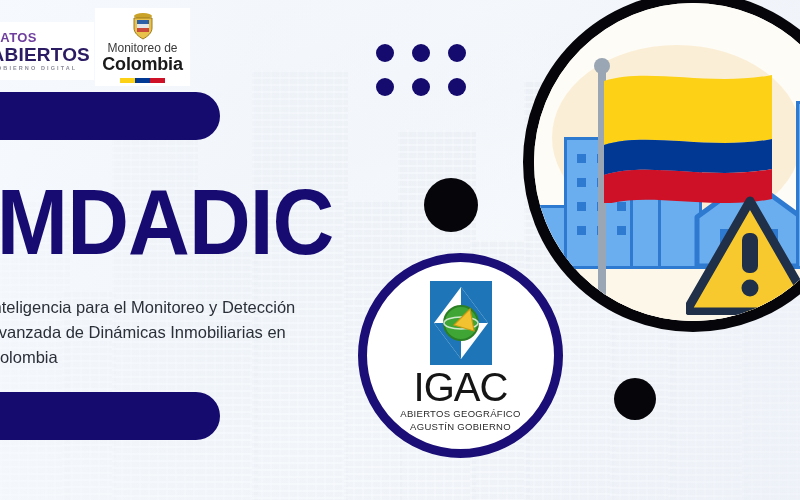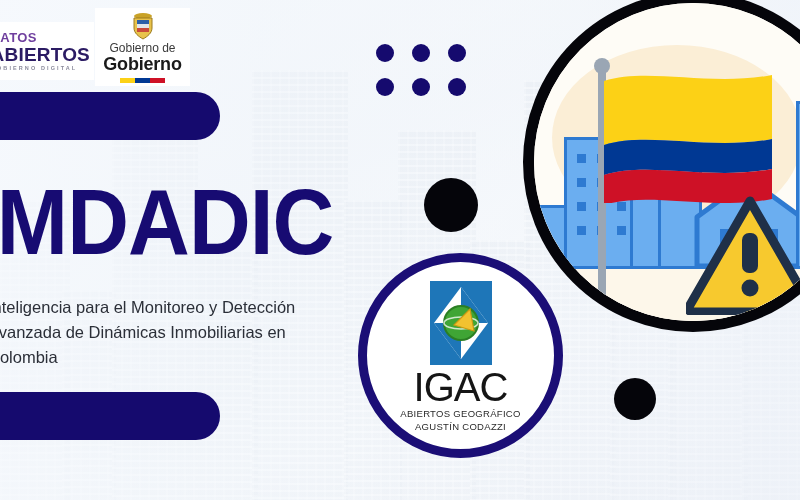--- a/index.html
+++ b/index.html
@@ -151,22 +151,22 @@
   </div>
 
   <div class="logo-card" id="logo-gob">
     <svg class="gob-shield" viewBox="0 0 26 28">
       <ellipse cx="13" cy="4" rx="9" ry="3" fill="#C9A227"></ellipse>
       <path d="M4 6h18v10c0 5-4.5 8.5-9 11C8.5 24.5 4 21 4 16z" fill="#E8C24A" stroke="#9C7B1E" stroke-width="1"></path>
       <rect x="7" y="8" width="12" height="4" fill="#2B5FA8"></rect>
       <rect x="7" y="12" width="12" height="4" fill="#E2E6EA"></rect>
       <rect x="7" y="16" width="12" height="4" fill="#C94A3A"></rect>
     </svg>
-    <div class="gob-l1">Gobierno de</div>
-    <div class="gob-l2">Gobierno</div>
+    <div class="gob-l1">Monitoreo de</div>
+    <div class="gob-l2">Colombia</div>
     <div class="gob-flag">
       <span style="background:#FCD116"></span>
         <span style="background:#003893"></span>
         <span style="background:#CE1126"></span>
     </div>
   </div>
 
   <div id="acronym">IMDADIC</div>
   <div id="subtitle">Inteligencia para el Monitoreo y Detección Avanzada de Dinámicas Inmobiliarias en Colombia</div>
 
@@ -232,16 +232,16 @@
       <rect x="2" y="2" width="62" height="84" fill="#1E76B8"></rect>
       <path d="M33 8 L60 44 L33 80 L6 44 Z" fill="#ffffff"></path>
       <path d="M33 8 L60 44 L33 44 Z M33 44 L6 44 L33 80 Z" fill="#1E76B8"></path>
       <circle cx="33" cy="44" r="17" fill="#3FA535"></circle>
       <circle cx="33" cy="44" r="17" fill="none" stroke="#2B7F24" stroke-width="2"></circle>
       <ellipse cx="33" cy="44" rx="17" ry="6" fill="none" stroke="#ffffff" stroke-width="1.6" opacity=".75"></ellipse>
       <path d="M42 30 L46 52 L26 46 Z" fill="#F2C230" stroke="#C99A14" stroke-width="1.2"></path>
     </svg>
     <div class="igac-name">IGAC</div>
     <div class="igac-sub">ABIERTOS GEOGRÁFICO</div>
-    <div class="igac-sub">AGUSTÍN CODAZZI</div>
+    <div class="igac-sub">AGUSTÍN GOBIERNO</div>
   </div>
 
 </div>
 
 </body></html>

